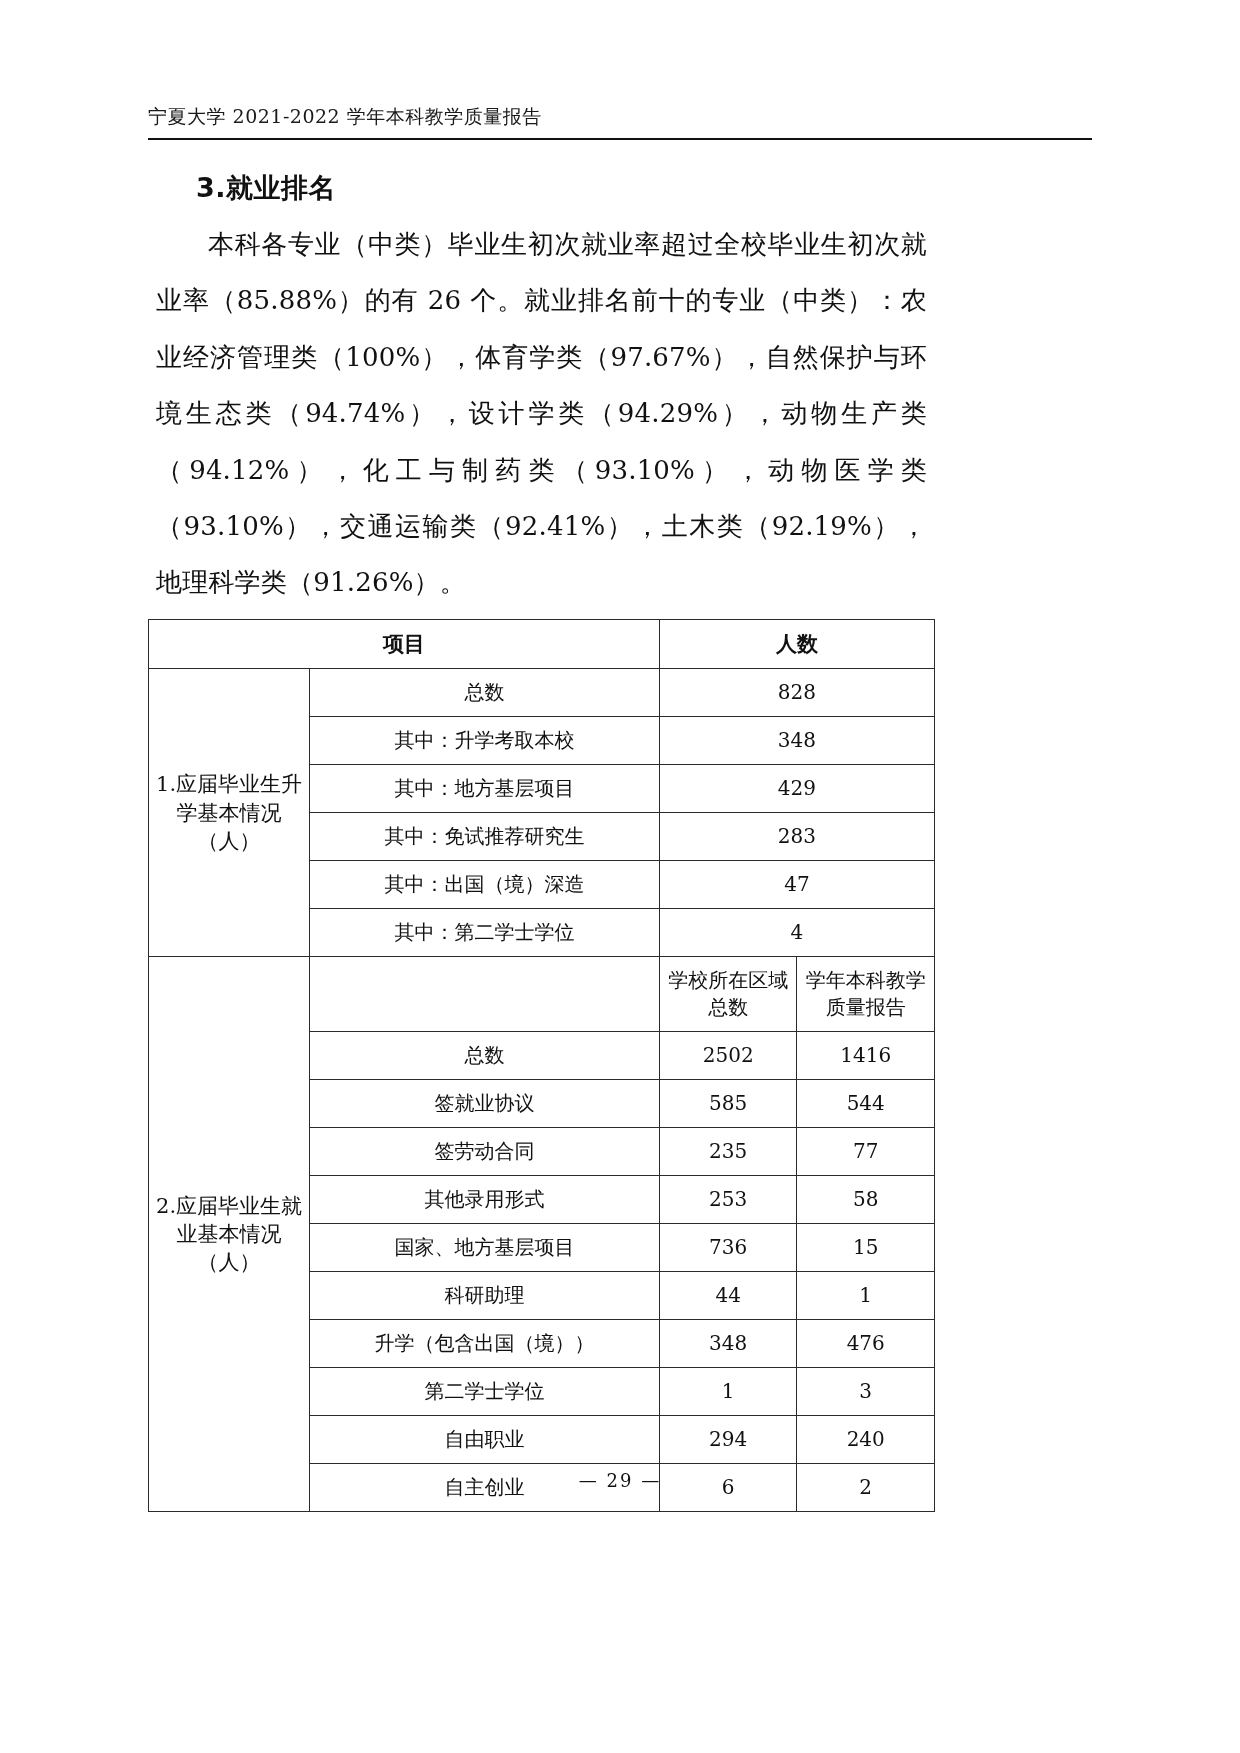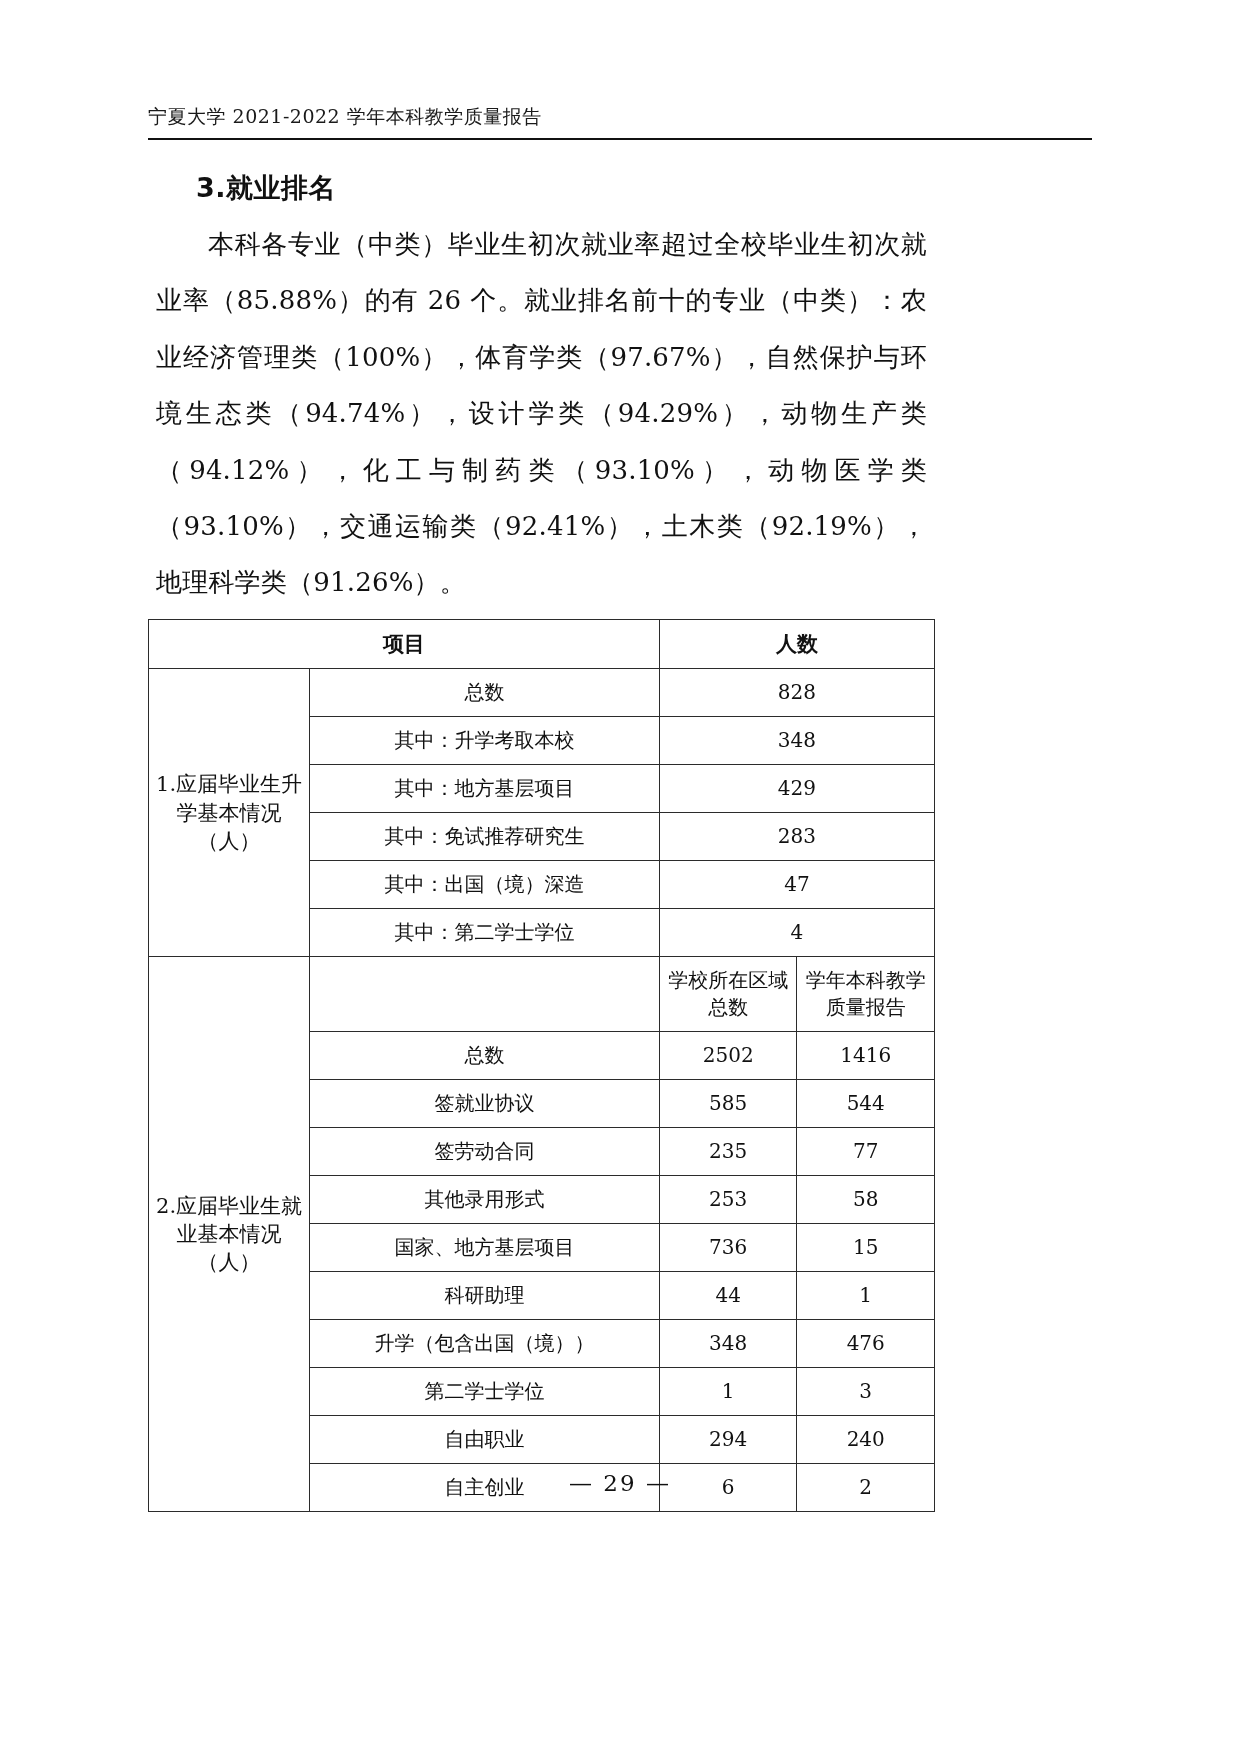--- a/index.html
+++ b/index.html
@@ -121,21 +121,21 @@
     line-height: 1.45;
   }
 
   
   .footer-zone {
     position: absolute;
     left: 0;
     top: 1470px;
     width: 1240px;
     text-align: center;
-    font-size: 23px;
+    font-size: 18px;
     font-family: "DejaVu Serif", "Liberation Serif", serif;
     letter-spacing: 2px;
   }
 </style>
 </head>
 <body>
 
 <div class="page">
 
   <div class="header-zone">

